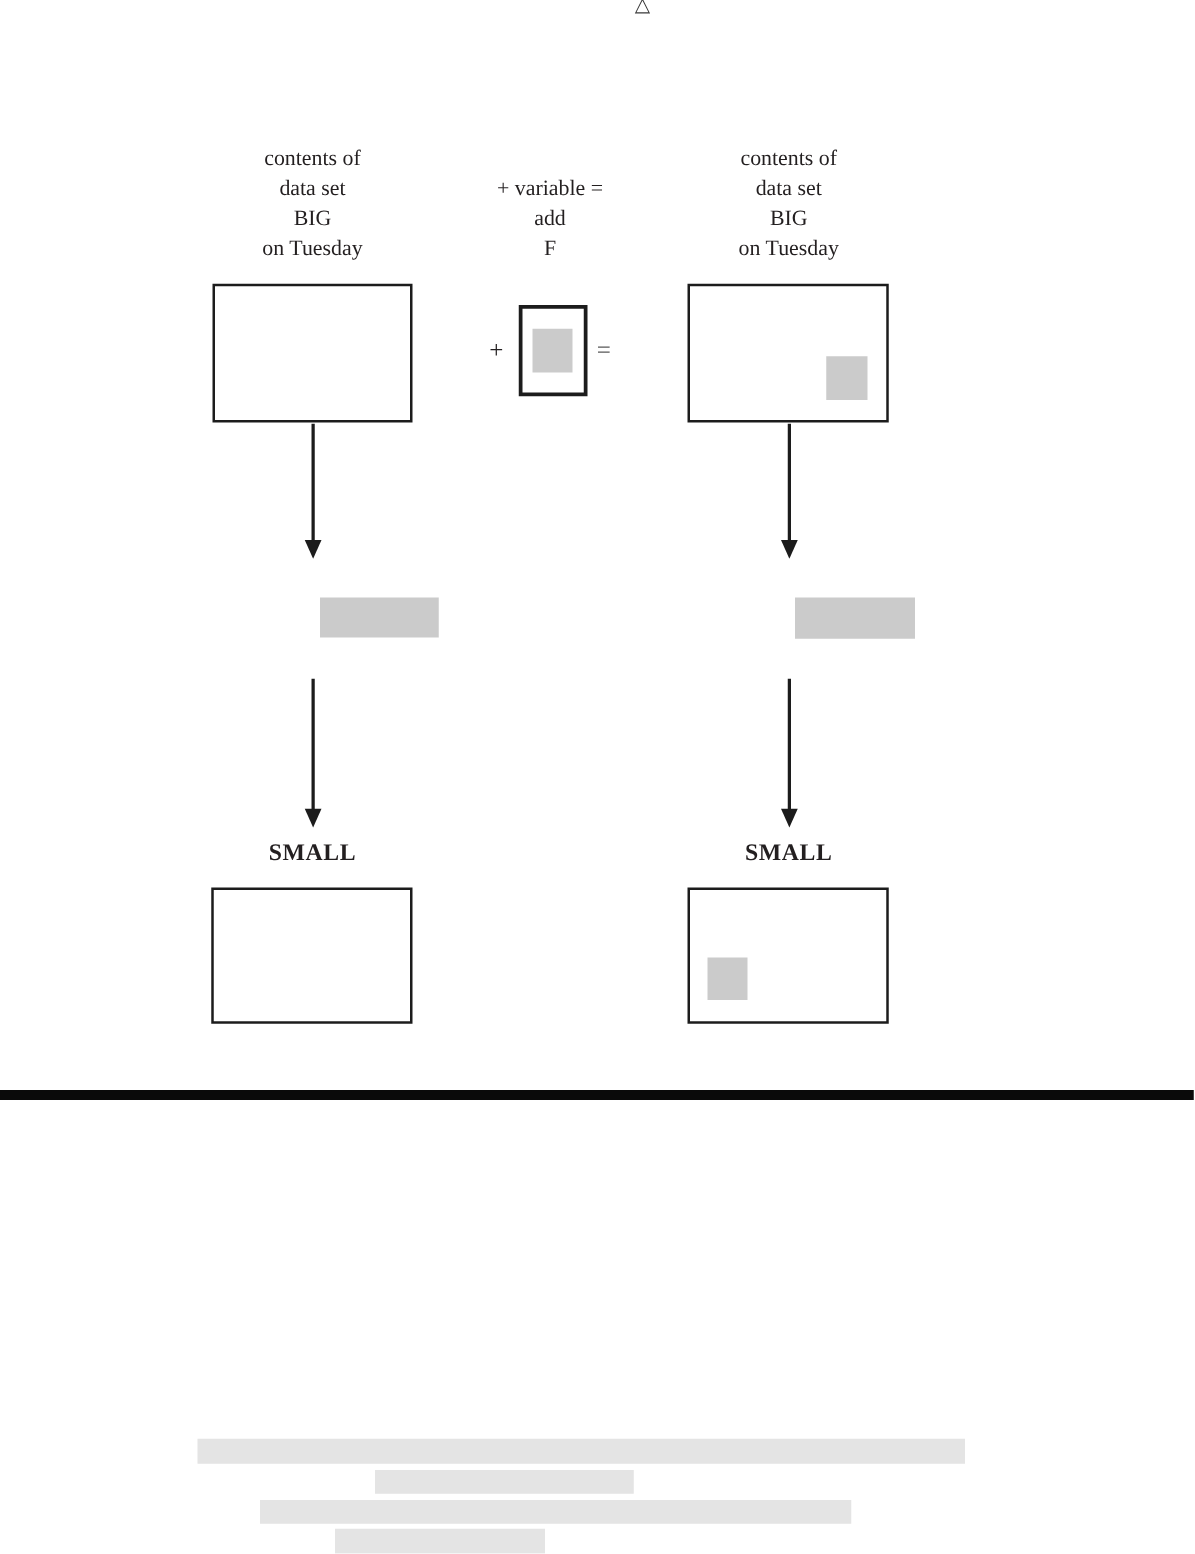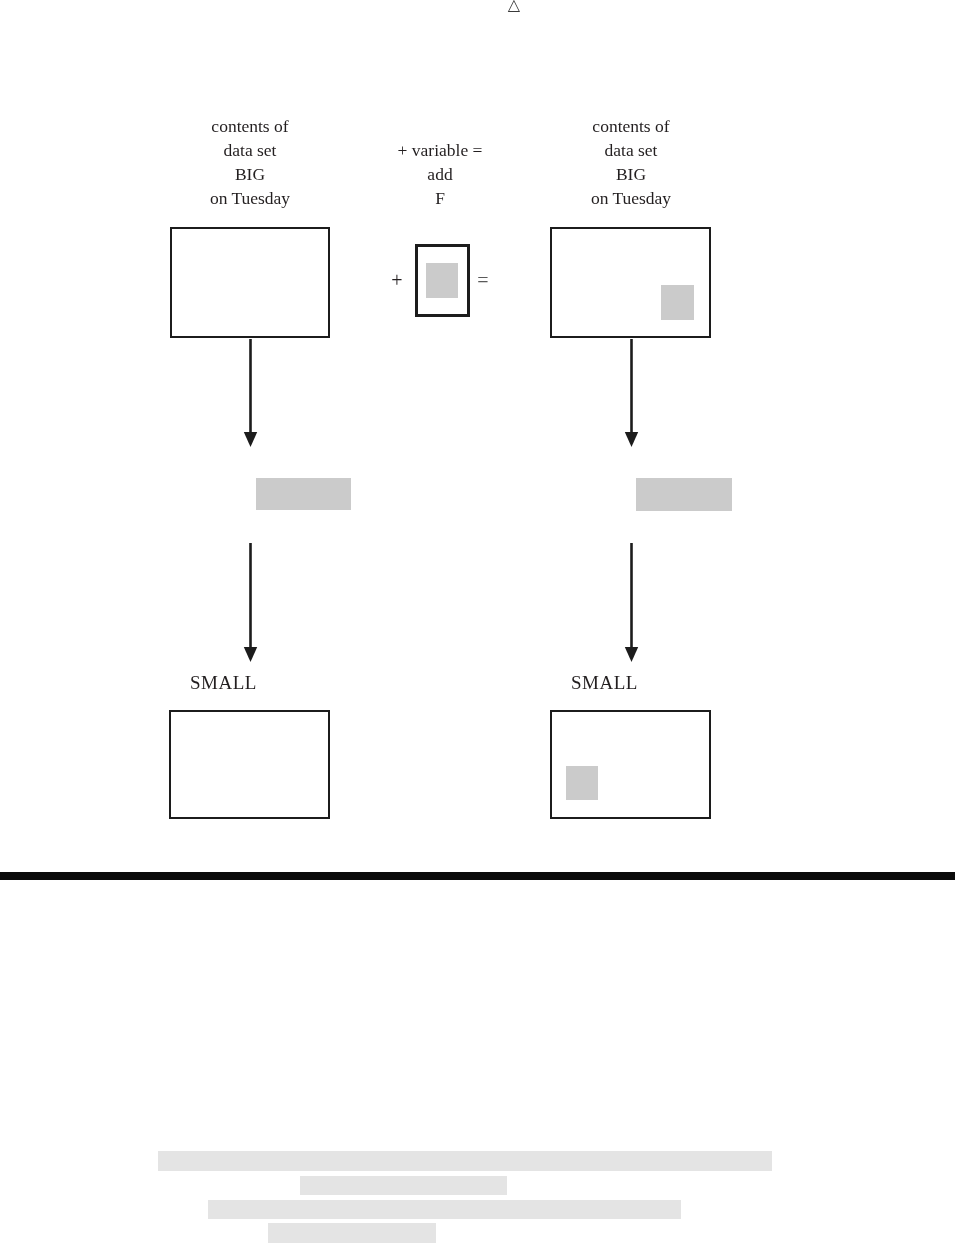--- a/index.html
+++ b/index.html
@@ -63,25 +63,26 @@
     font-size: 20px;
     line-height: 24px;
     text-align: center;
     width: 22px;
   }
   .op-plus   { left: 386px; top: 268px; }
   .op-equals { left: 472px; top: 268px; color: #5a5a5a; }
 
   
   .small-label {
-    text-align: left;
+    text-align: center;
     font-size: 19px;
     line-height: 22px;
     width: 120px;
     letter-spacing: 0.5px;
+    font-weight: bold;
   }
   .small-left  { left: 190px; top: 672px; }
   .small-right { left: 571px; top: 672px; }
 
   
   .arrow-layer {
     left: 0; top: 0; width: 956px; height: 1243px;
     pointer-events: none;
   }
 

